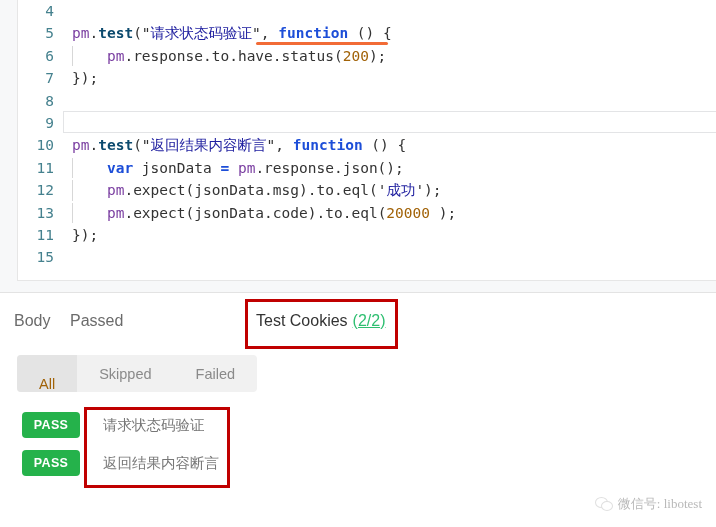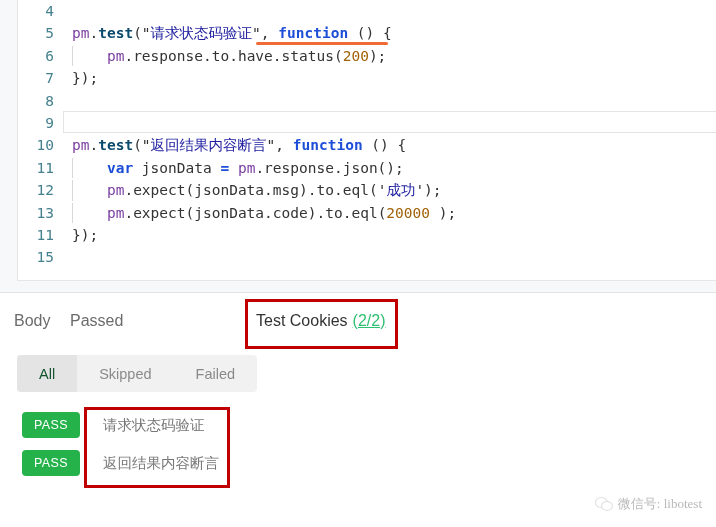--- a/index.html
+++ b/index.html
@@ -178,21 +178,22 @@
     padding: 0 22px;
     font-size: 14.5px;
     color: #8a8a8a;
     cursor: pointer;
     height: 37px;
     box-sizing: border-box;
     white-space: nowrap;
   }
   .filter-pill.active {
     background: #e4e4e4;
-    color: #14532d;
+    color: #a16207;
+    align-items: flex-end;
   }
 
   
   .results {
     position: absolute;
     left: 0;
     top: 406px;
     width: 716px;
   }
   .result-row {
@@ -203,21 +204,21 @@
     box-sizing: border-box;
   }
   .badge {
     width: 58px;
     min-width: 58px;
     height: 26px;
     border-radius: 4px;
     background: #25b24b;
     color: #ffffff;
     font-size: 12.5px;
-    font-weight: normal;
+    font-weight: bold;
     letter-spacing: 0.4px;
     display: flex;
     align-items: center;
     justify-content: center;
   }
   .result-name {
     margin-left: 23px;
     font-size: 14.5px;
     color: #777777;
     white-space: nowrap;

